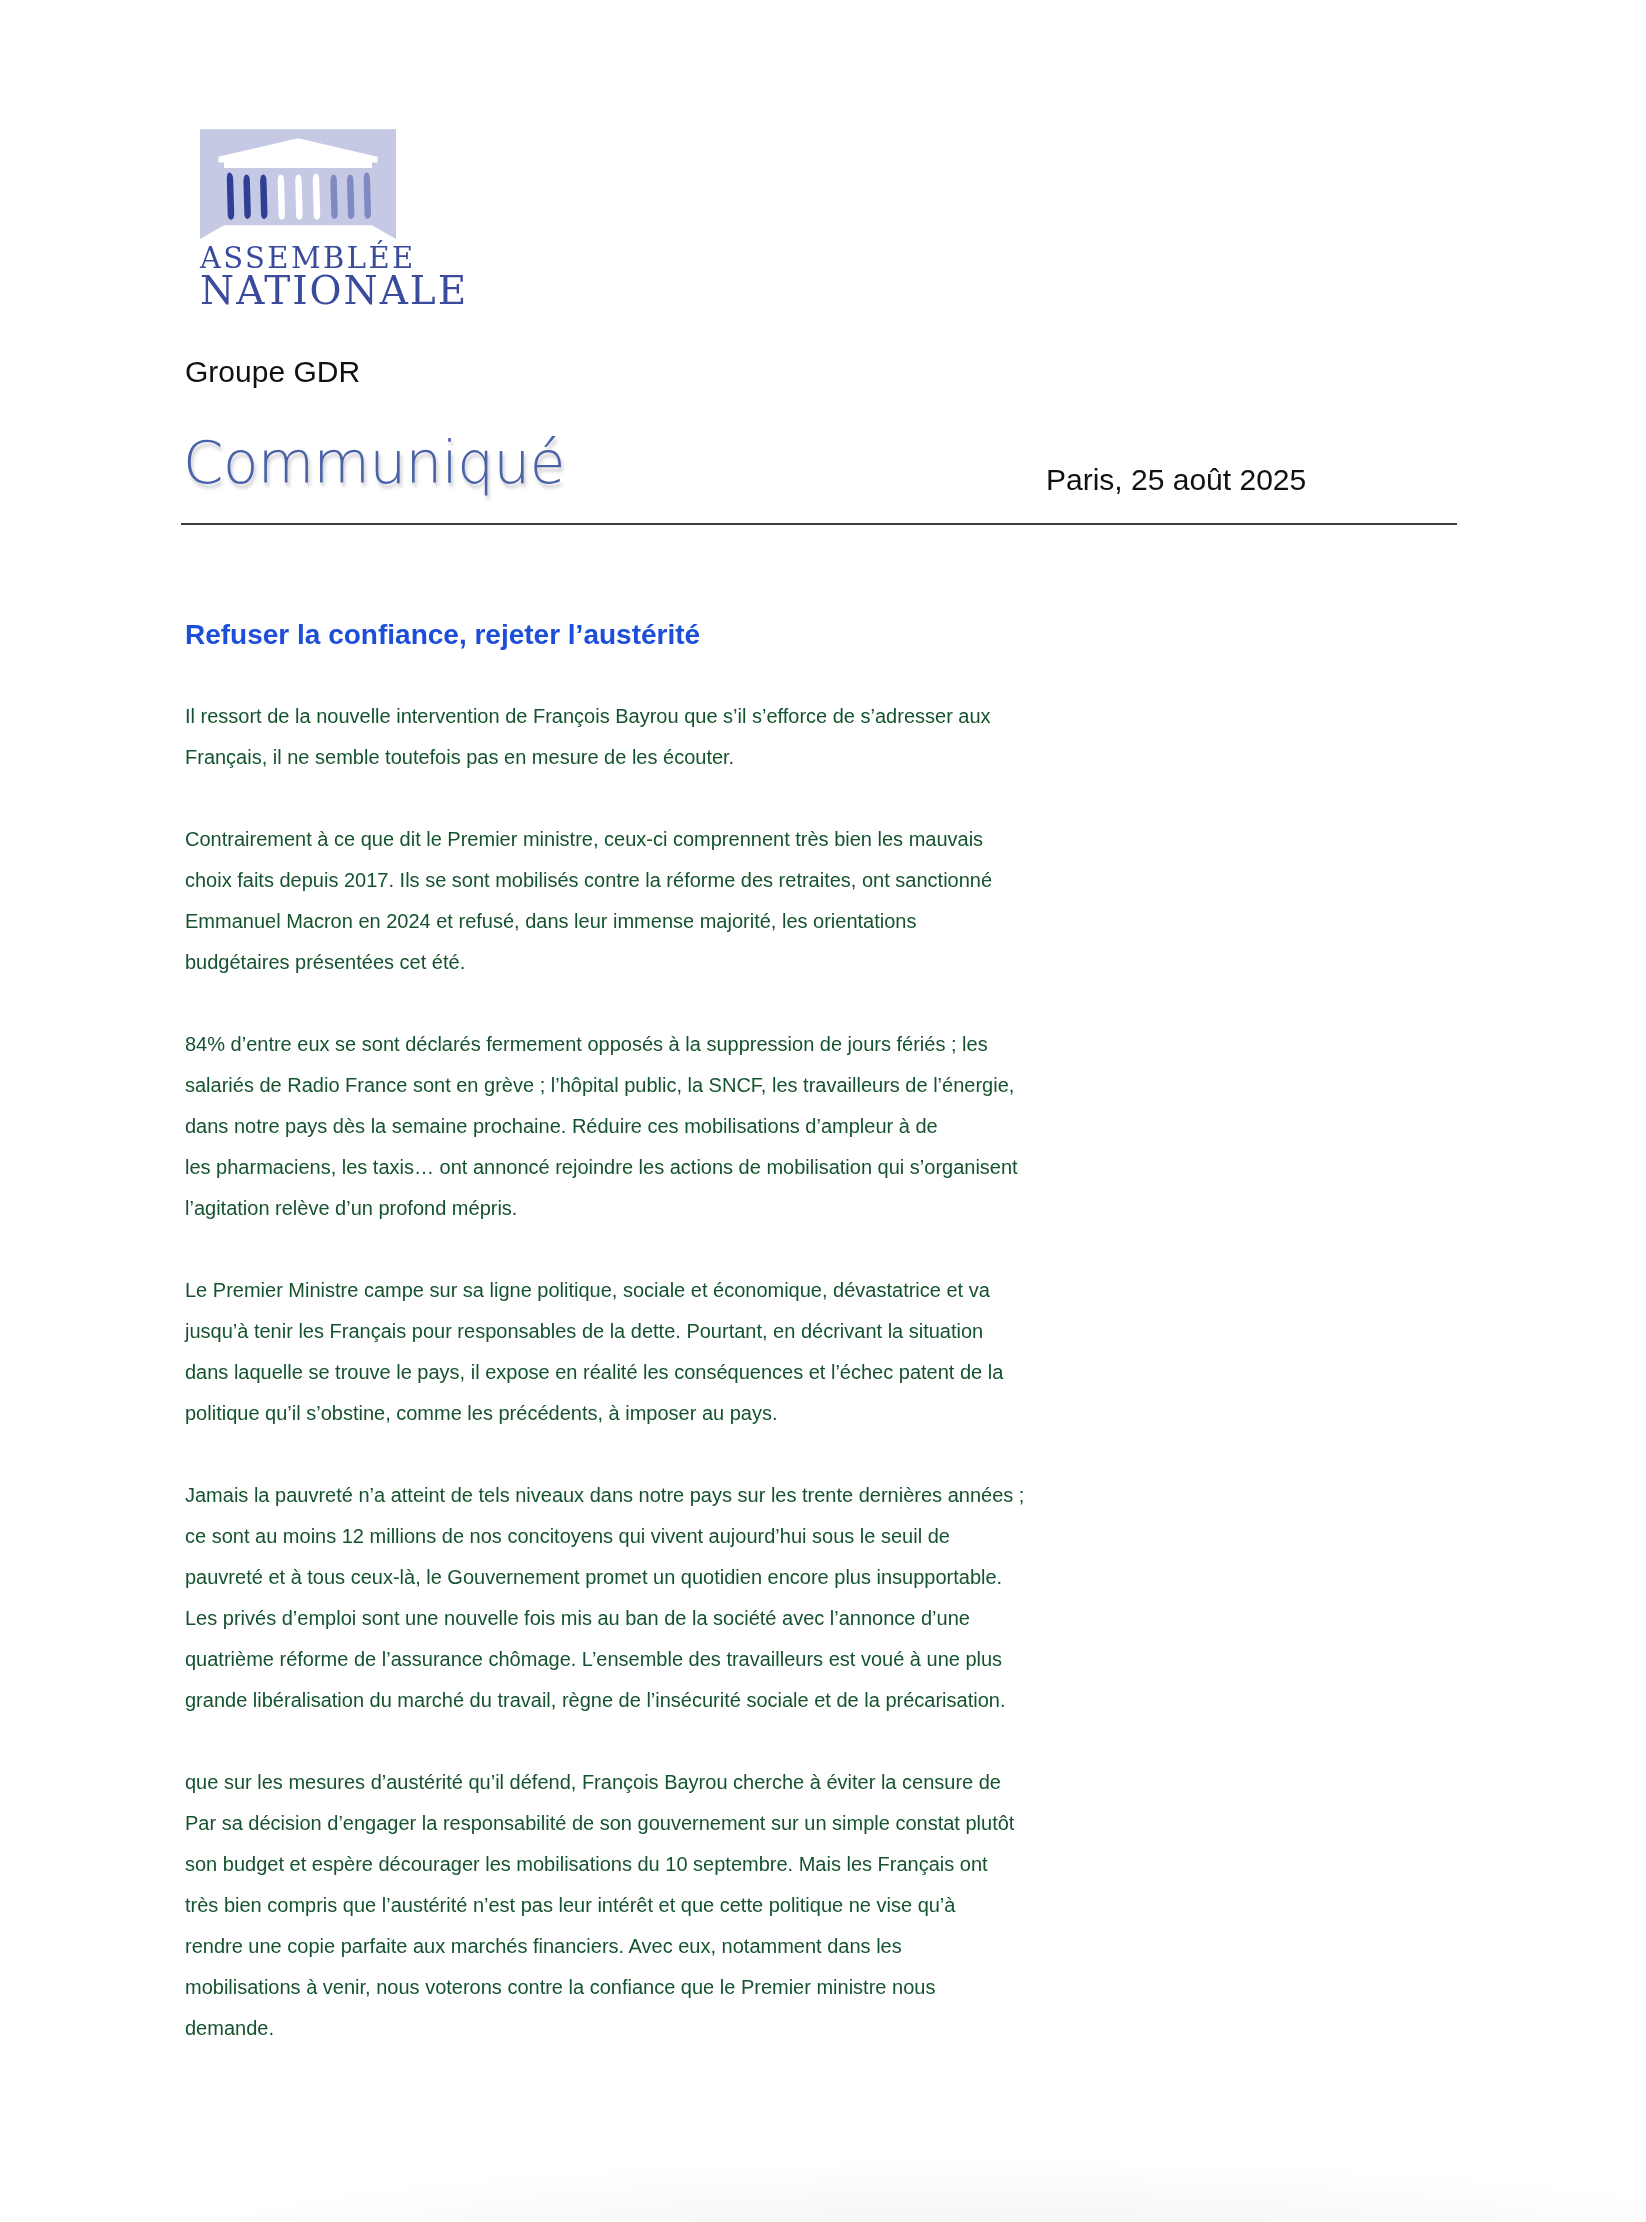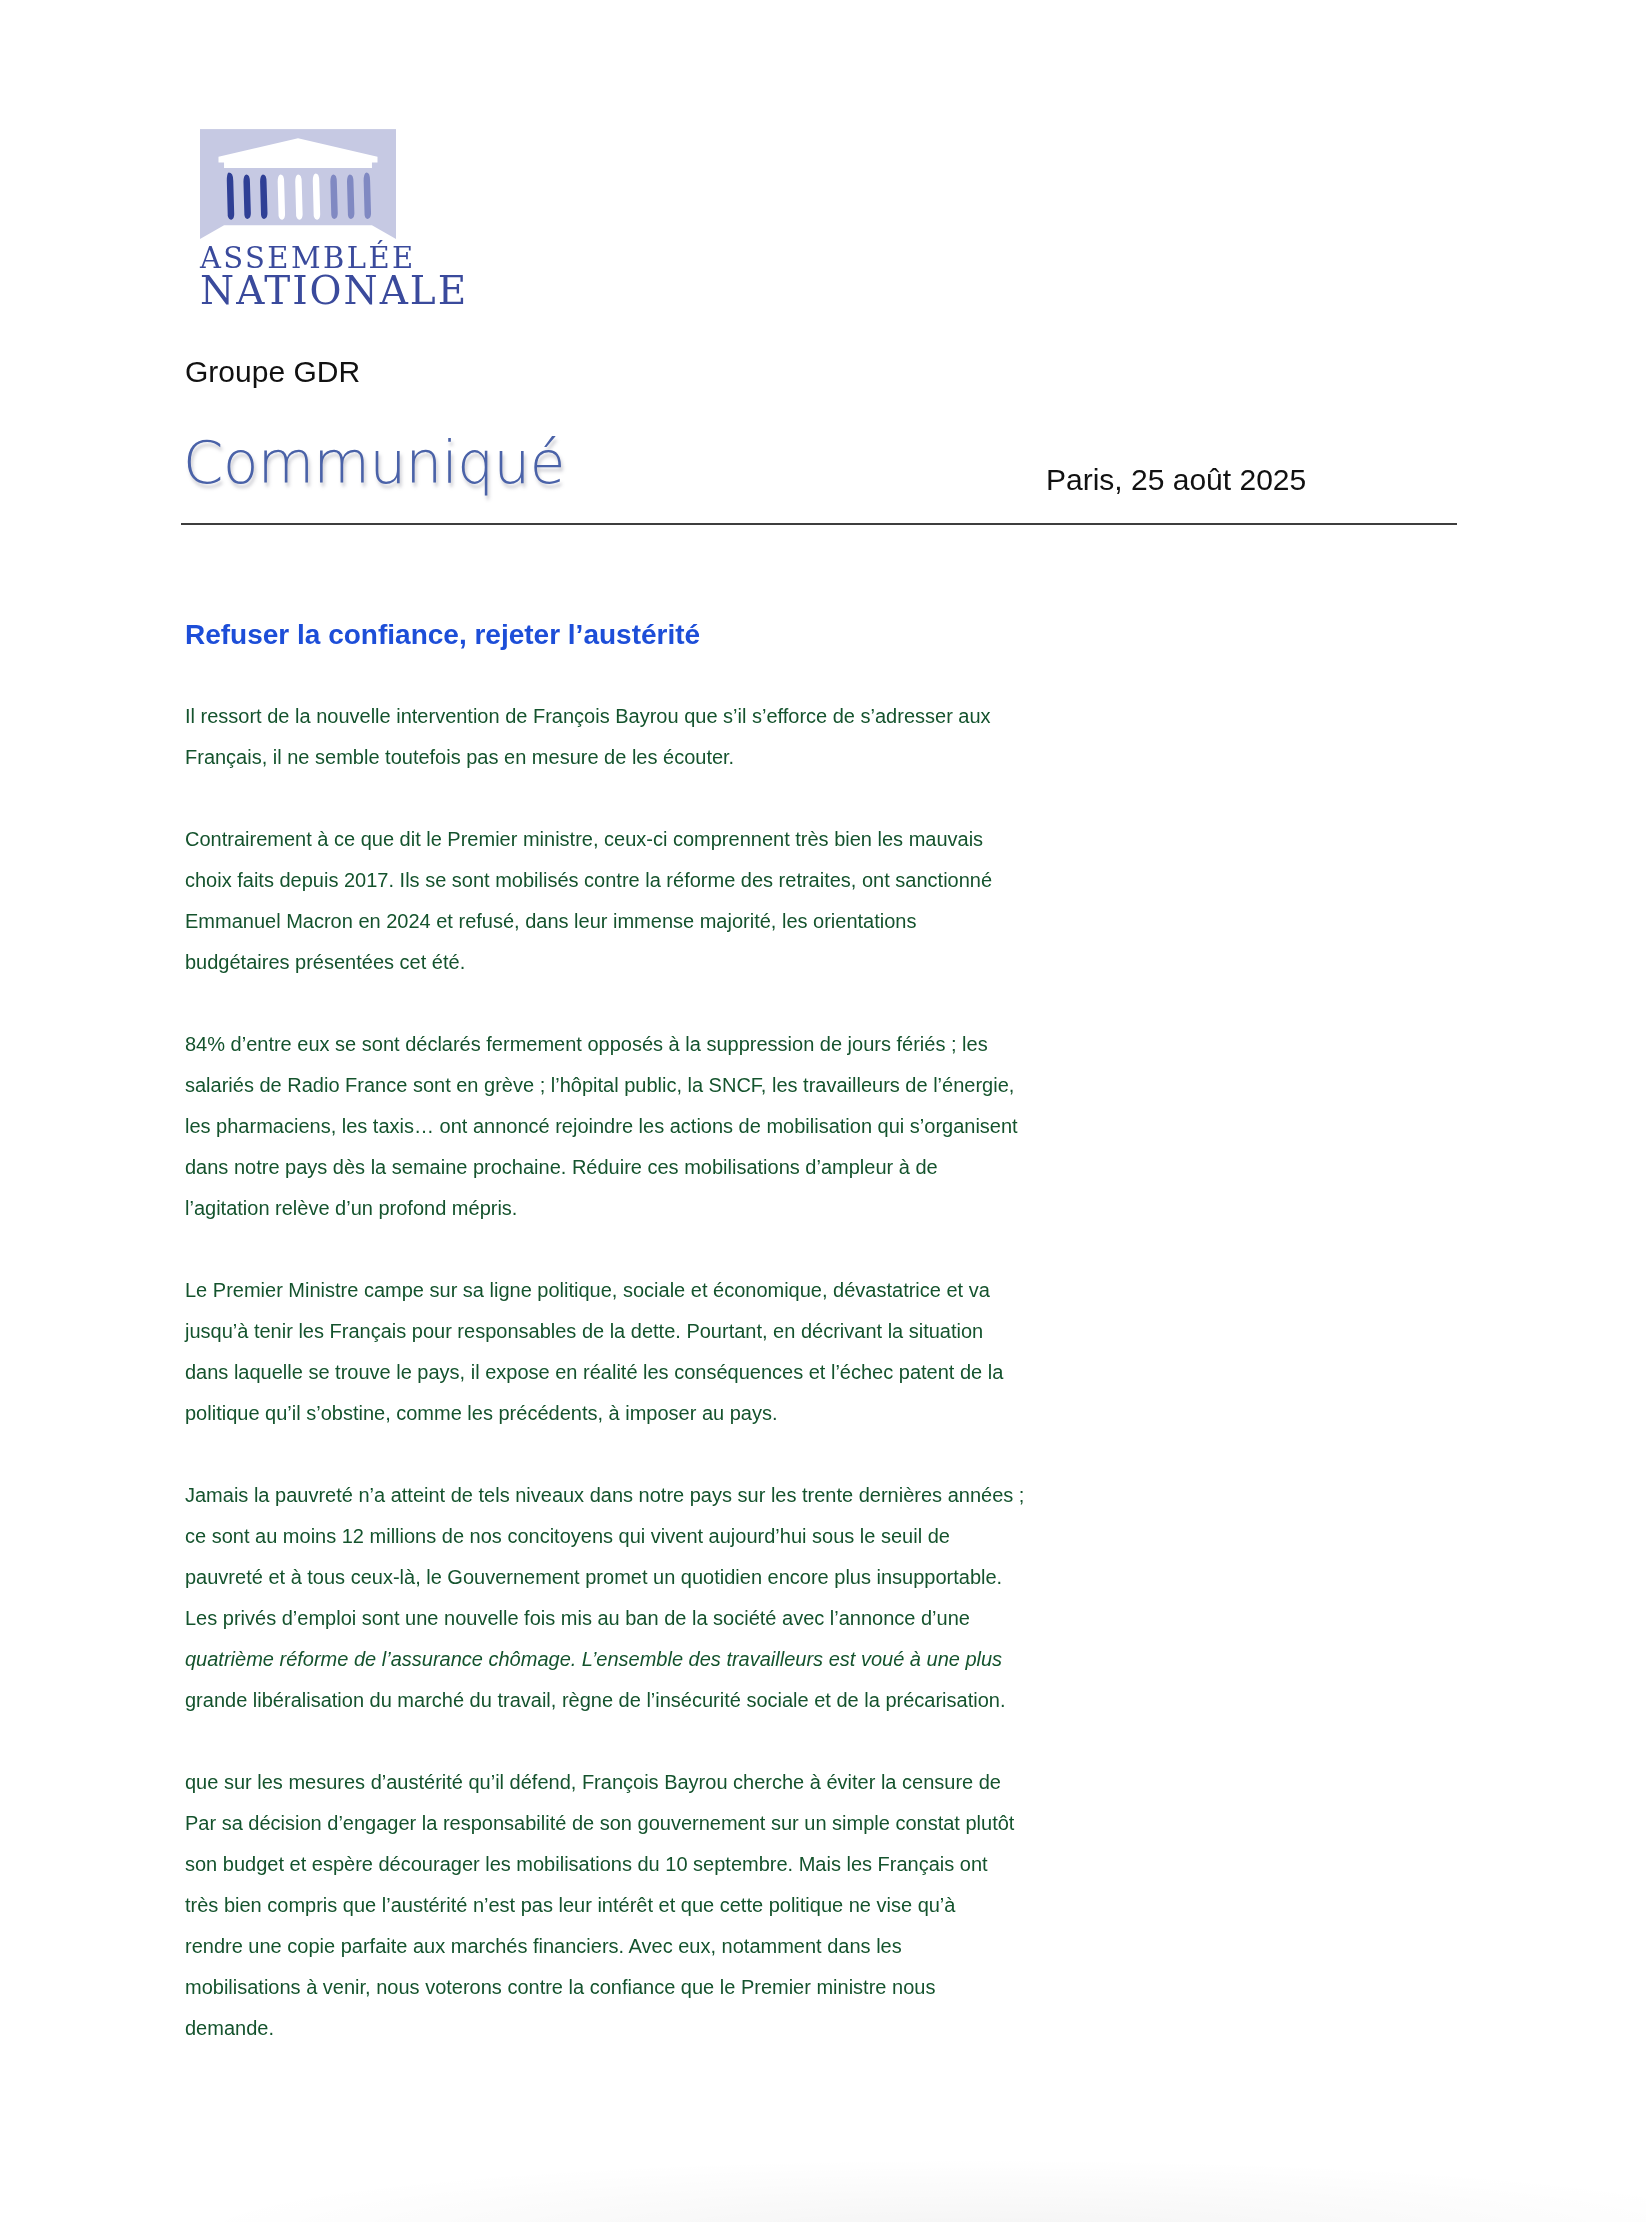--- a/index.html
+++ b/index.html
@@ -149,38 +149,38 @@
       <div>
         <span class="line" style="display: block;">Contrairement à ce que dit le Premier ministre, ceux-ci comprennent très bien les mauvais</span>
         <span class="line" style="display: block;">choix faits depuis 2017. Ils se sont mobilisés contre la réforme des retraites, ont sanctionné</span>
         <span class="line" style="display: block;">Emmanuel Macron en 2024 et refusé, dans leur immense majorité, les orientations</span>
         <span class="line" style="display: block;">budgétaires présentées cet été.</span>
       </div>
       <span class="blank"></span>
       <div>
         <span class="line" style="display: block;">84% d’entre eux se sont déclarés fermement opposés à la suppression de jours fériés ; les</span>
         <span class="line" style="display: block;">salariés de Radio France sont en grève ; l’hôpital public, la SNCF, les travailleurs de l’énergie,</span>
+        <span class="line" style="display: block;">dans notre pays dès la semaine prochaine. Réduire ces mobilisations d’ampleur à de</span>
         <span class="line" style="display: block;">les pharmaciens, les taxis… ont annoncé rejoindre les actions de mobilisation qui s’organisent</span>
-        <span class="line" style="display: block;">dans notre pays dès la semaine prochaine. Réduire ces mobilisations d’ampleur à de</span>
         <span class="line" style="display: block;">l’agitation relève d’un profond mépris.</span>
       </div>
       <span class="blank"></span>
       <div>
         <span class="line" style="display: block;">Le Premier Ministre campe sur sa ligne politique, sociale et économique, dévastatrice et va</span>
         <span class="line" style="display: block;">jusqu’à tenir les Français pour responsables de la dette. Pourtant, en décrivant la situation</span>
         <span class="line" style="display: block;">dans laquelle se trouve le pays, il expose en réalité les conséquences et l’échec patent de la</span>
         <span class="line" style="display: block;">politique qu’il s’obstine, comme les précédents, à imposer au pays.</span>
       </div>
       <span class="blank"></span>
       <div>
         <span class="line" style="display: block;">Jamais la pauvreté n’a atteint de tels niveaux dans notre pays sur les trente dernières années ;</span>
         <span class="line" style="display: block;">ce sont au moins 12 millions de nos concitoyens qui vivent aujourd’hui sous le seuil de</span>
         <span class="line" style="display: block;">pauvreté et à tous ceux-là, le Gouvernement promet un quotidien encore plus insupportable.</span>
         <span class="line" style="display: block;">Les privés d’emploi sont une nouvelle fois mis au ban de la société avec l’annonce d’une</span>
-        <span class="line" style="display: block; font-style: italic;">quatrième réforme de l’assurance chômage. L’ensemble des travailleurs est voué à une plus</span>
+        <span class="line" style="display: block;">quatrième réforme de l’assurance chômage. L’ensemble des travailleurs est voué à une plus</span>
         <span class="line" style="display: block;">grande libéralisation du marché du travail, règne de l’insécurité sociale et de la précarisation.</span>
       </div>
       <span class="blank"></span>
       <div>
         <span class="line" style="display: block;">que sur les mesures d’austérité qu’il défend, François Bayrou cherche à éviter la censure de</span>
         <span class="line" style="display: block;">Par sa décision d’engager la responsabilité de son gouvernement sur un simple constat plutôt</span>
         <span class="line" style="display: block;">son budget et espère décourager les mobilisations du 10 septembre. Mais les Français ont</span>
         <span class="line" style="display: block;">très bien compris que l’austérité n’est pas leur intérêt et que cette politique ne vise qu’à</span>
         <span class="line" style="display: block;">rendre une copie parfaite aux marchés financiers. Avec eux, notamment dans les</span>
         <span class="line" style="display: block;">mobilisations à venir, nous voterons contre la confiance que le Premier ministre nous</span>

